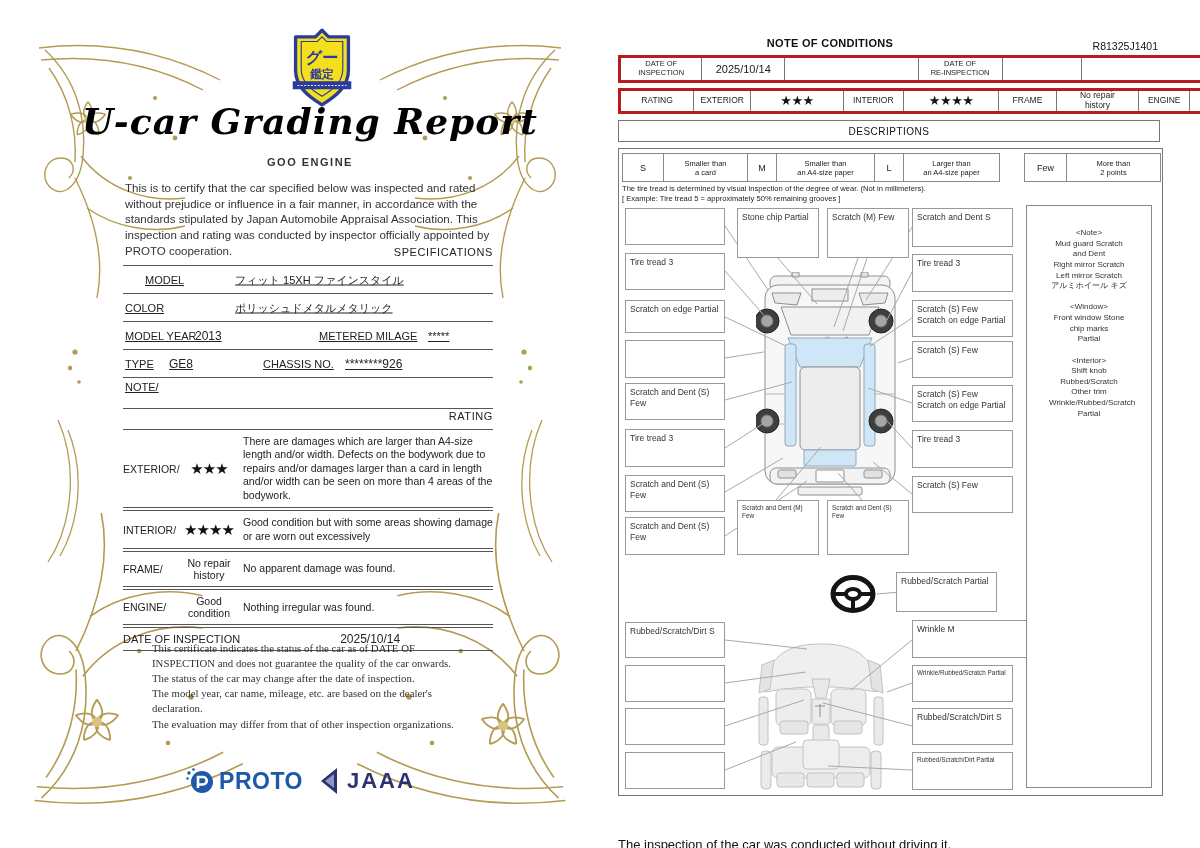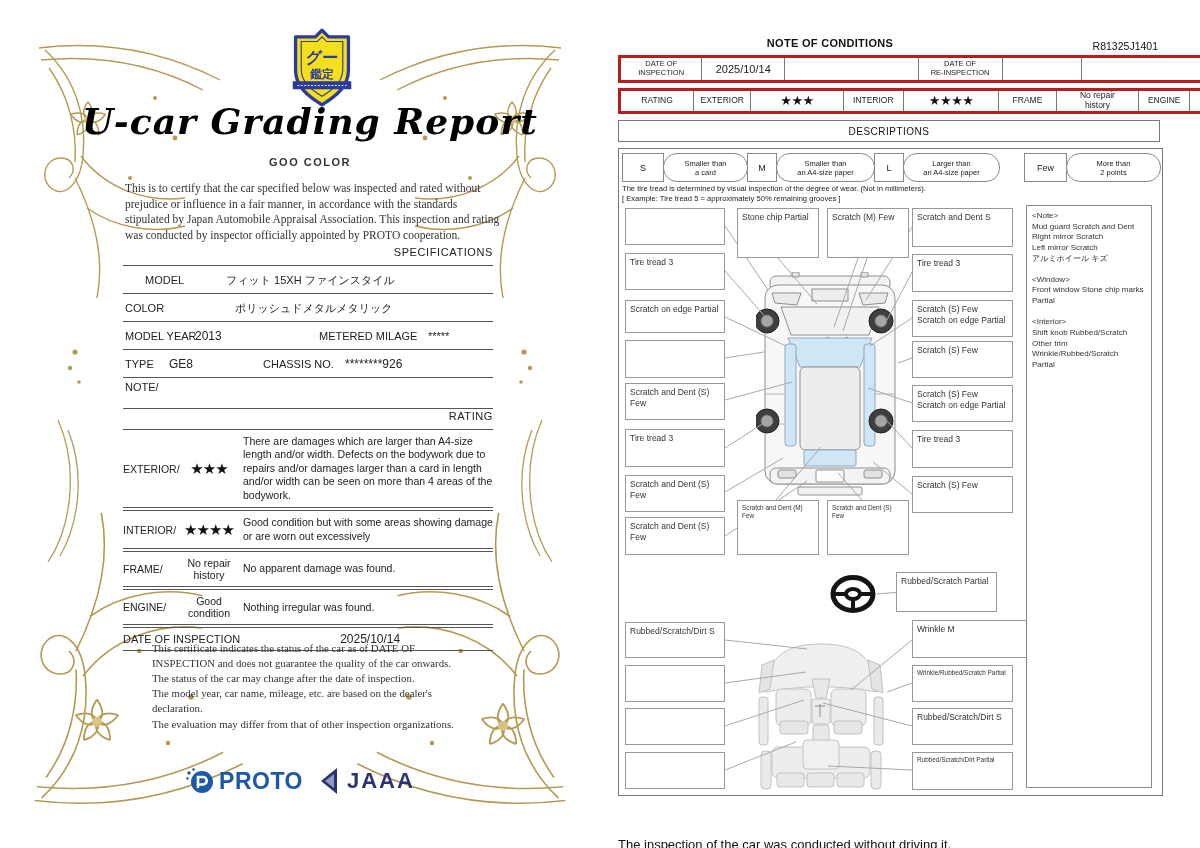--- a/index.html
+++ b/index.html
@@ -11,28 +11,28 @@
   .abs { position:absolute; box-sizing:border-box; }
 
   
   .orn { position:absolute; left:0; top:0; pointer-events:none; }
   .cert-title { position:absolute; top:100px; left:10px; width:600px; margin:0; text-align:center;
                 font-family:"DejaVu Serif", serif; font-style:italic; font-weight:bold;
                 font-size:36px; color:#000000; letter-spacing:1px; }
   .cert-org { position:absolute; top:156px; left:10px; width:600px; text-align:center;
               font-size:11px; font-weight:bold; letter-spacing:1.5px; color:#333; }
   .intro { position:absolute; top:181px; left:125px; width:375px; margin:0;
-           font-family:Liberation Serif, serif; font-size:11.5px; line-height:1.36; color:#333; }
+           font-family:Liberation Sans, sans-serif; font-size:11.5px; line-height:1.36; color:#333; }
   .spec, .rating { position:absolute; left:123px; width:370px; font-size:11px; color:#222; }
   .spec { top:246px; }
   .rating { top:410px; }
   .tblhead { text-align:right; letter-spacing:.6px; padding-bottom:7px; border-bottom:1.5px solid #555; }
   .srow { position:relative; height:27px; border-bottom:1.5px solid #555; }
   .srow.note { height:30px; }
-  .srow span { position:absolute; top:50%; transform:translateY(-50%); white-space:nowrap; }
+  .srow span { position:absolute; top:50%; transform:translateY(-50%); white-space:nowrap;text-decoration:underline; }
   .bigv { font-size:12px; }
   .dbl { height:2px; border-top:1px solid #555; border-bottom:1px solid #555; }
   .rrow { display:flex; align-items:center; padding:5px 0; }
   .rl { flex:0 0 58px; font-size:10.5px; }
   .rg { flex:0 0 56px; text-align:center; font-size:10.5px; line-height:1.15; white-space:pre-line; }
   .rg.stars { font-size:15px; letter-spacing:-1px; color:#111; }
   .rd { flex:1; font-size:10.5px; line-height:1.28; padding-left:6px; }
   .drow { display:flex; align-items:center; height:22px; border-bottom:1.5px solid #555; }
   .drow .dl { font-size:11px; }
   .drow .dv { margin-left:100px; font-size:12px; }
@@ -60,29 +60,29 @@
   .rlab { font-size:8.5px; }
   .rstars { font-size:13px; letter-spacing:-0.5px; color:#111; }
   .rval { font-size:8.5px; }
   .descbar { position:absolute; left:18px; top:120px; width:542px; height:22px; border:1px solid #777;
              box-sizing:border-box; display:flex; align-items:center; justify-content:center;
              font-size:10px; letter-spacing:.5px; color:#111; background:#fff; }
   .outer { position:absolute; left:18px; top:148px; width:545px; height:648px; border:1px solid #777; box-sizing:border-box; }
   .lgc { position:absolute; top:153px; height:29px; border:1px solid #888; box-sizing:border-box; background:#fff;
          display:flex; align-items:center; justify-content:center; text-align:center; z-index:1; }
   .lgl { font-size:9px; }
-  .lgd { font-size:7.5px; line-height:1.2; white-space:pre-line;border-radius:14px; }
+  .lgd { font-size:7.5px; line-height:1.2; white-space:pre-line; }
   .tirenote { position:absolute; left:22px; top:184px; font-size:7.6px; line-height:1.35;
               white-space:pre-line; color:#222; z-index:1; }
   .lb { position:absolute; border:1px solid #999; background:#fff; font-size:8.5px; line-height:1.25;
         padding:3px 4px; box-sizing:border-box; white-space:pre-line; color:#333; z-index:2; overflow:hidden; }
   .lb.sm { font-size:6.4px; }
   .notes { position:absolute; left:426px; top:205px; width:126px; height:583px; border:1px solid #888;
-           box-sizing:border-box; padding:5px; font-size:8px; line-height:1.33; white-space:pre-line;
-           color:#333; background:#fff; z-index:2; }
+           box-sizing:border-box; padding:22px; font-size:8px; line-height:1.33; white-space:pre-line;
+           color:#333; background:#fff; z-index:2;text-align:center; }
   .lines { position:absolute; left:0; top:0; z-index:1; pointer-events:none; }
   .diagram-svg { position:absolute; z-index:0; }
   .noc-footer { position:absolute; left:18px; top:837px; font-size:13px; color:#111; }
 </style>
 </head>
 <body>
 
 <div class="canvas">
 
   <section class="page left">
@@ -137,28 +137,28 @@
     <svg class="abs" style="left:288px; top:28px;" width="68" height="80" viewBox="0 0 72 84">
       <path d="M36,2 L43,9 L64,9 L64,44 C64,61 52,71 36,81 C20,71 8,61 8,44 L8,9 L29,9 Z" fill="#f3df1b" stroke="#2a3a9d" stroke-width="3.5" stroke-linejoin="round"></path>
       <path d="M36,9 L41,14 L58,14 L58,43 C58,56 49,64 36,72 C23,64 14,56 14,43 L14,14 L31,14 Z" fill="none" stroke="#2a3a9d" stroke-width="1.2"></path>
       <text x="36" y="37" text-anchor="middle" font-size="17" font-weight="bold" fill="#2a3a9d">グー</text>
       <text x="36" y="53" text-anchor="middle" font-size="12.5" font-weight="bold" fill="#2a3a9d">鑑定</text>
       <rect x="5" y="56" width="62" height="8.5" fill="#2a3a9d"></rect>
       <path d="M10,60.5 L62,60.5" stroke="#ffffff" stroke-width="1" stroke-dasharray="2,1.6"></path>
     </svg>
 
     <h1 class="cert-title">U-car Grading Report</h1>
-    <div class="cert-org">GOO COLOR</div>
+    <div class="cert-org">GOO ENGINE</div>
     <p class="intro">This is to certify that the car specified below was inspected and rated without prejudice or influence in a fair manner, in accordance with the standards stipulated by Japan Automobile Appraisal Association. This inspection and rating was conducted by inspector officially appointed by PROTO cooperation.</p>
 
     <div class="spec">
       <div class="tblhead">SPECIFICATIONS</div>
       <div class="srow">
         <span style="left:22px">MODEL</span>
-        <span style="left:103px">フィット 15XH ファインスタイル</span>
+        <span style="left:112px">フィット 15XH ファインスタイル</span>
       </div>
       <div class="srow">
         <span style="left:2px">COLOR</span>
         <span style="left:112px">ポリッシュドメタルメタリック</span>
       </div>
       <div class="srow">
         <span style="left:2px">MODEL YEAR</span>
         <span style="left:72px" class="bigv">2013</span>
         <span style="left:196px">METERED MILAGE</span>
         <span style="left:305px">*****</span>

